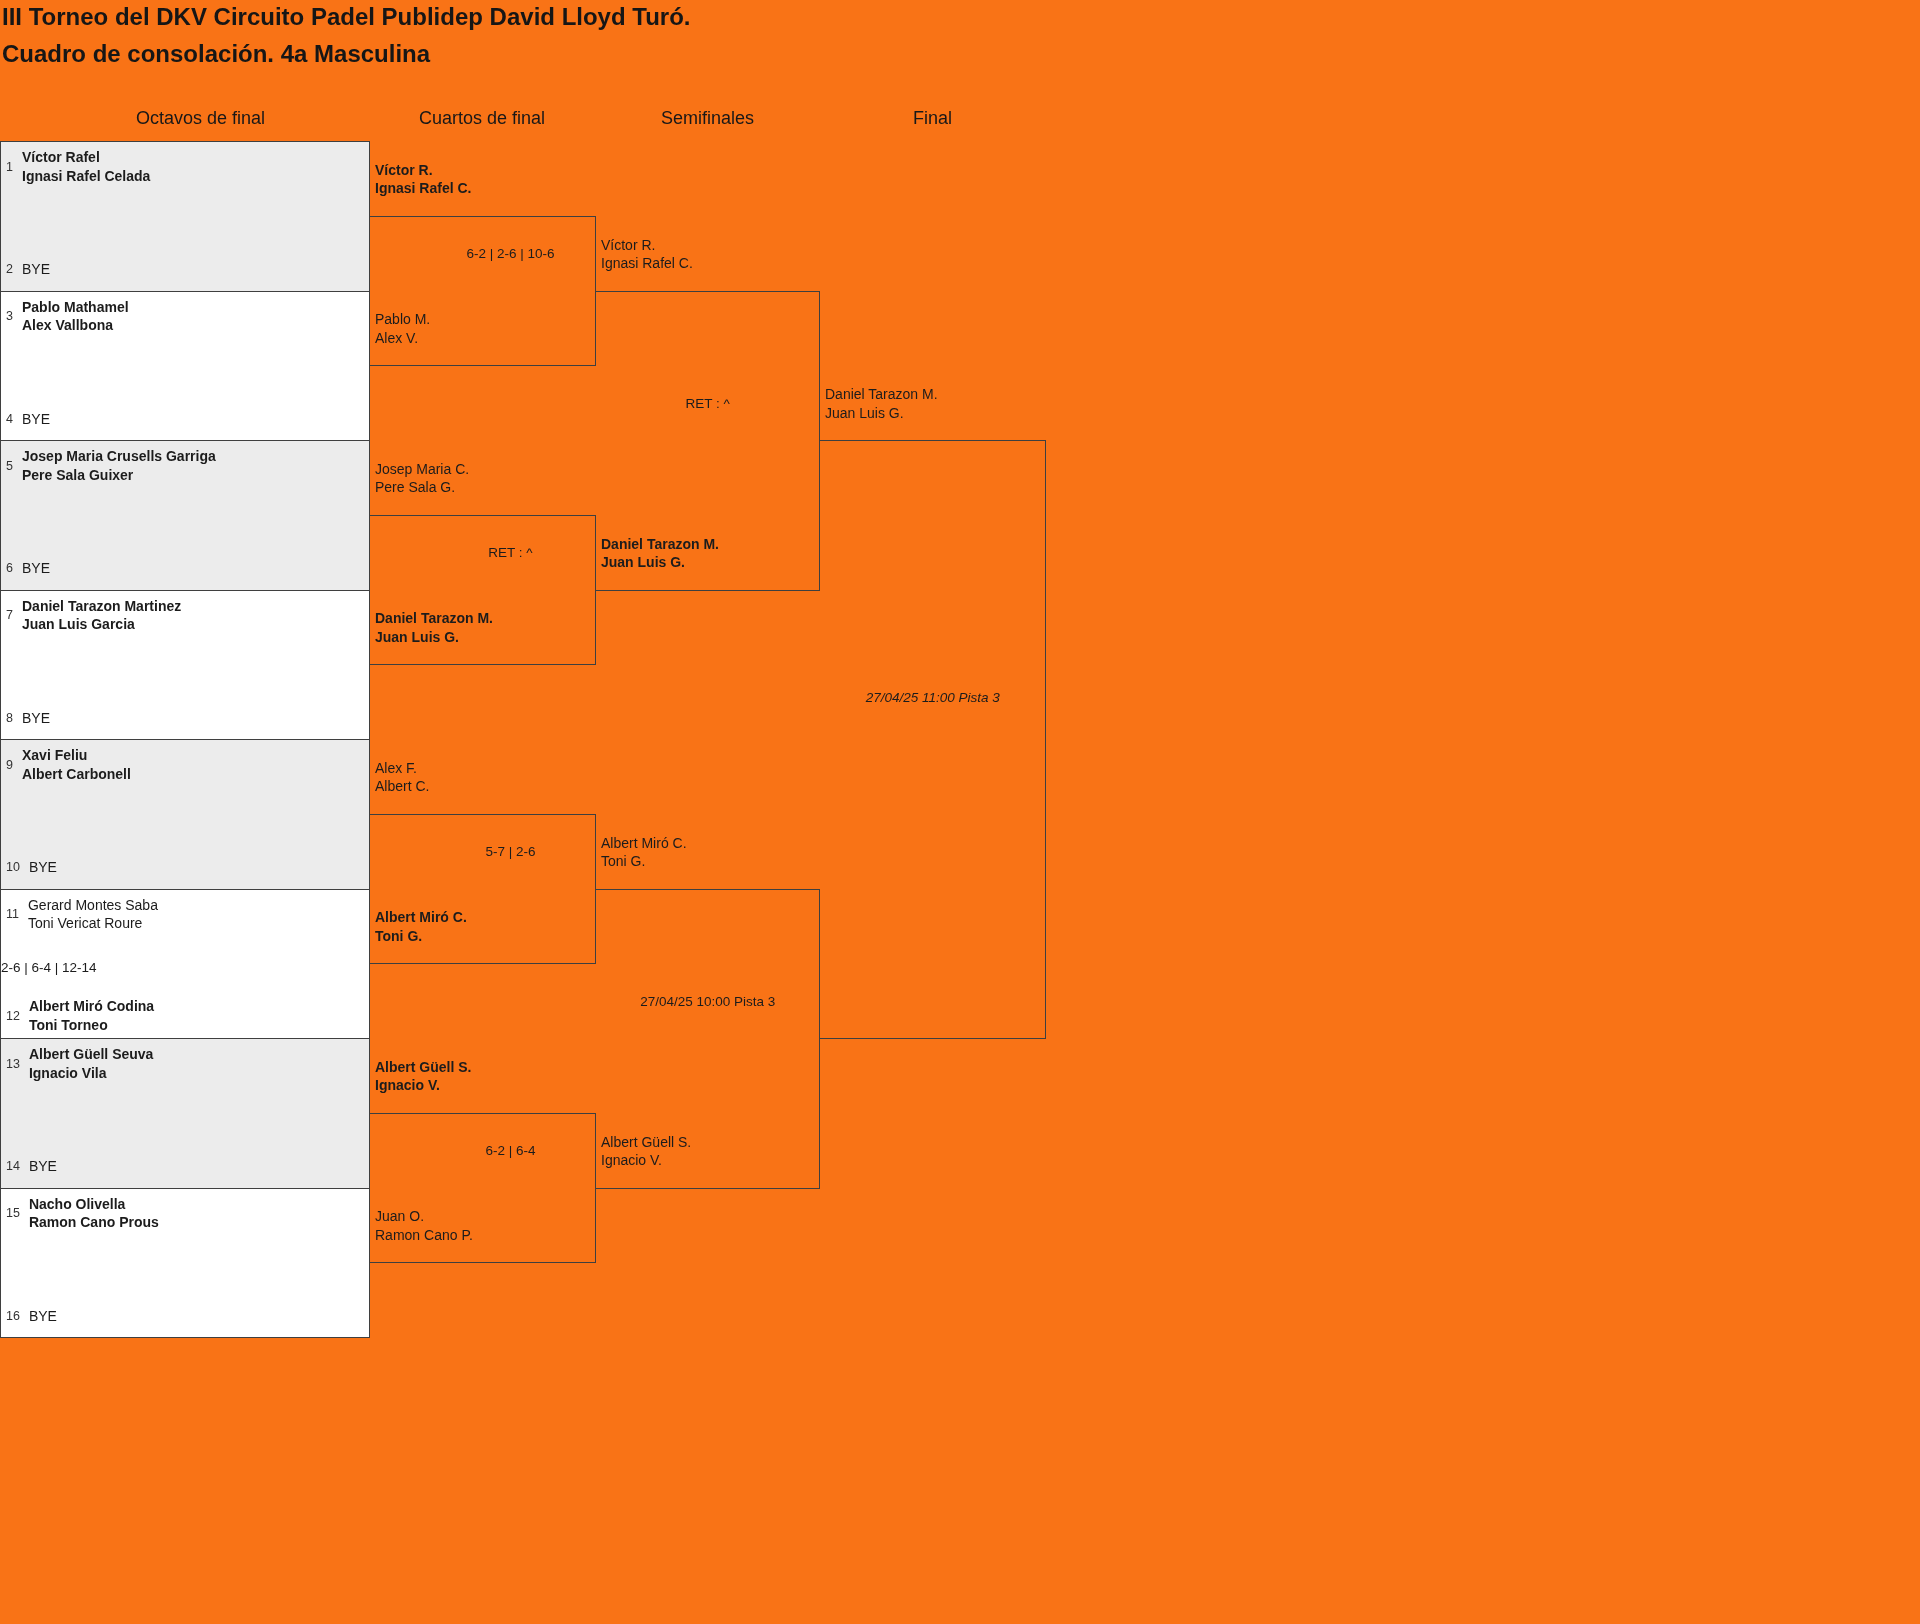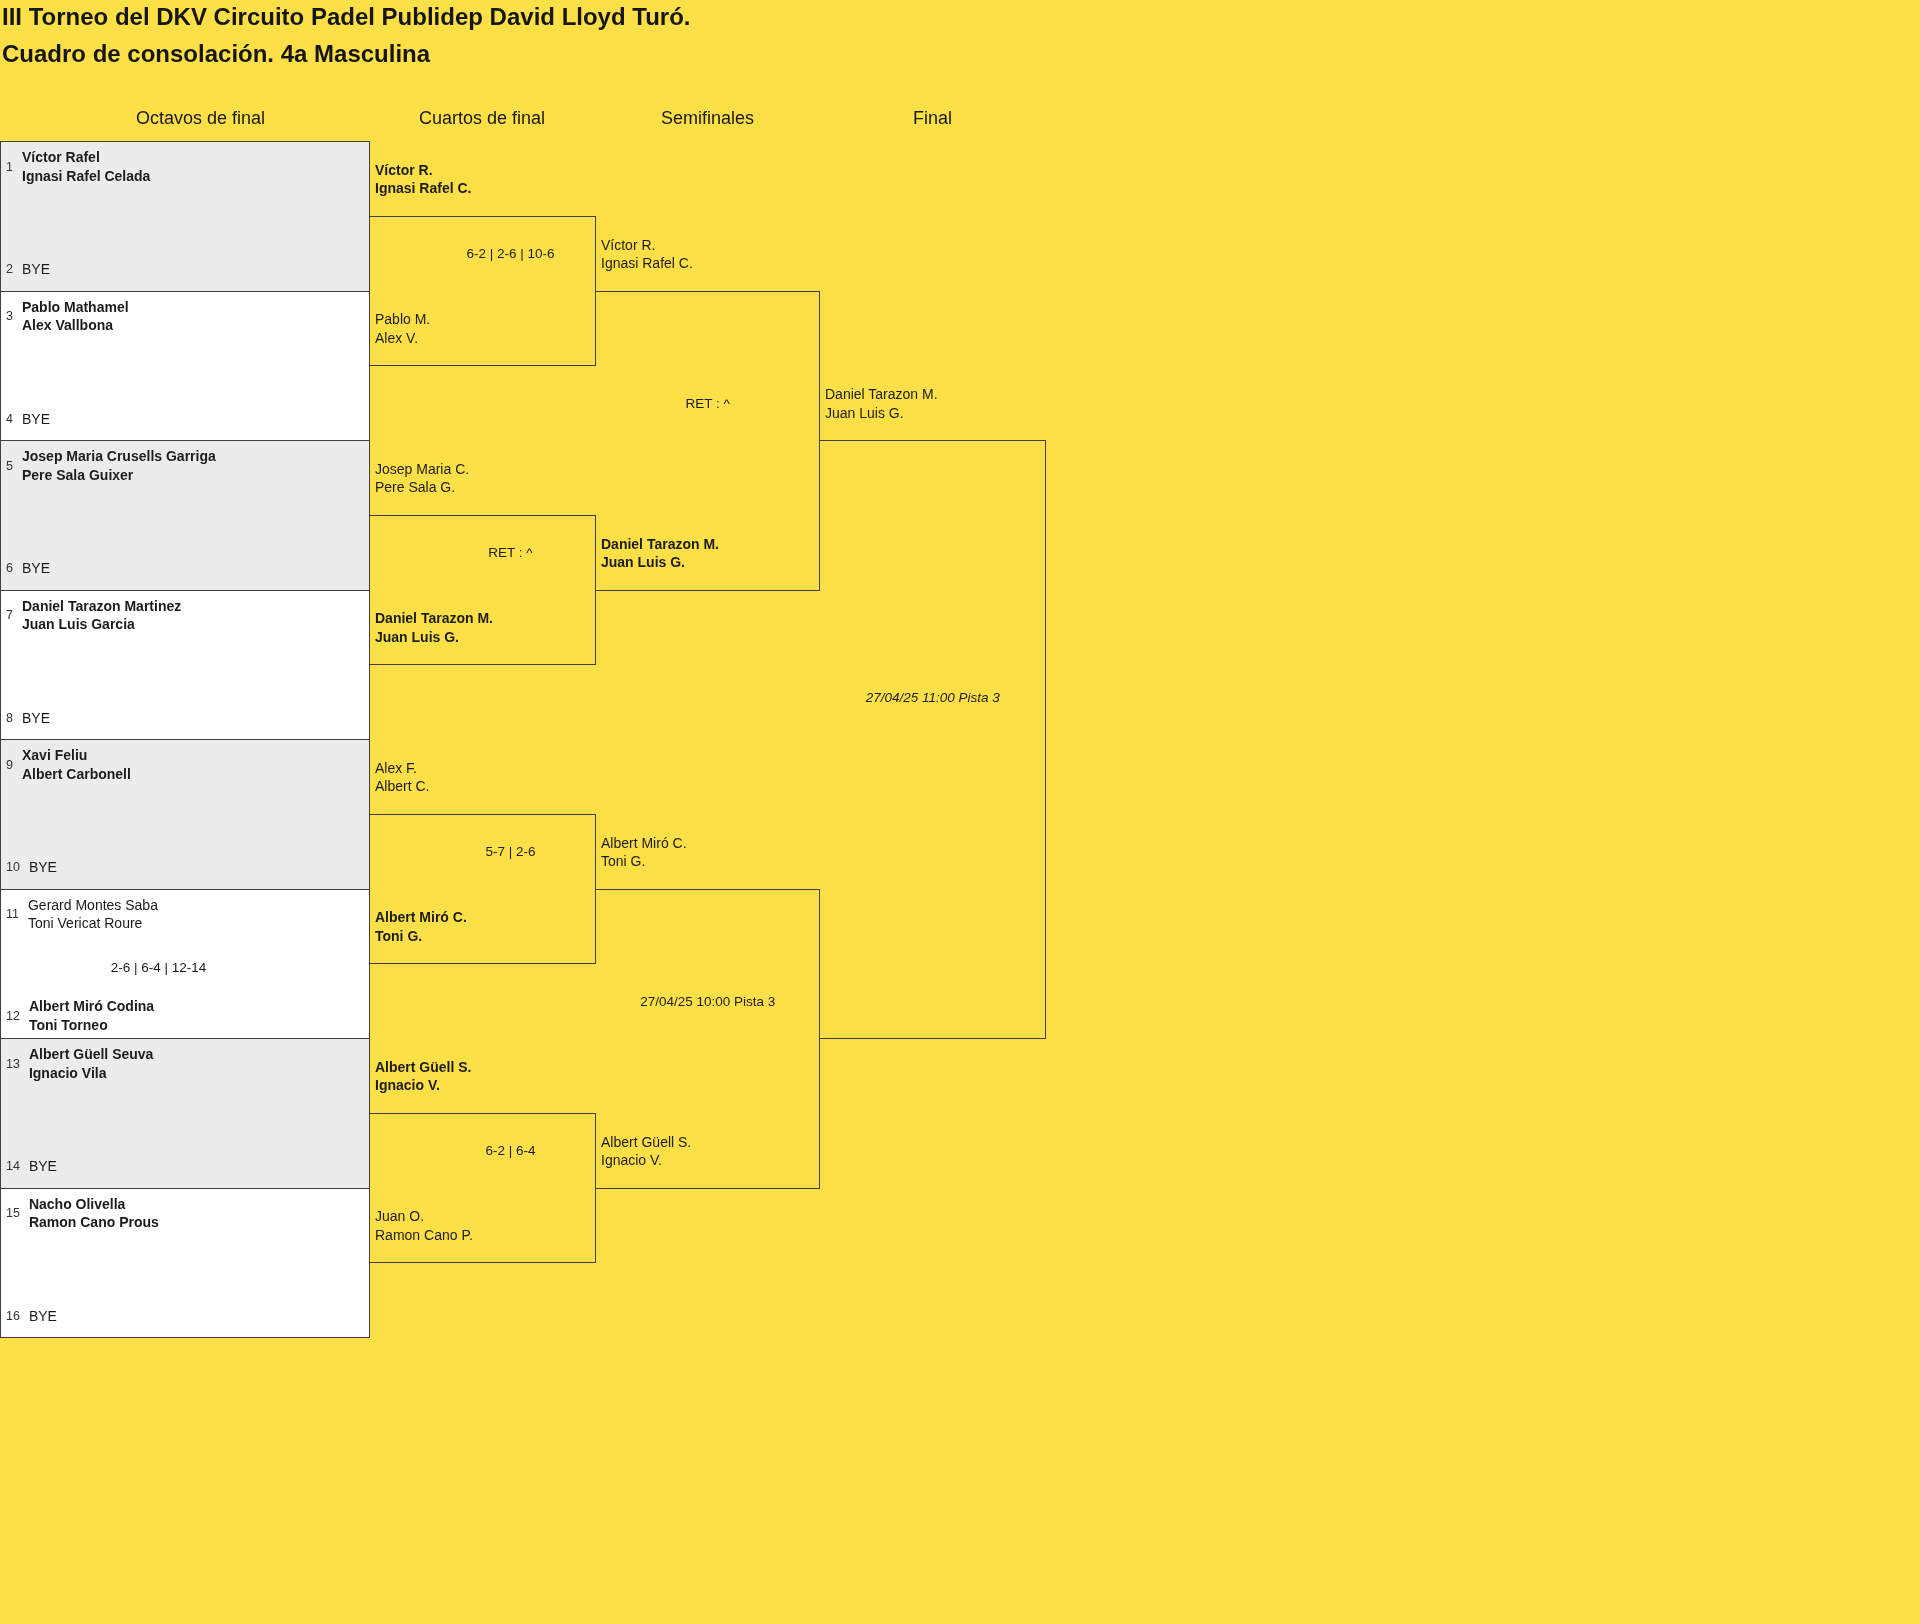--- a/index.html
+++ b/index.html
@@ -1,37 +1,37 @@
 <!DOCTYPE html>
 <html><head>
 <meta charset="utf-8">
 <style>
   html,body{margin:0;padding:0;background:#ffffff;}
   body{font-family:"Liberation Sans","DejaVu Sans",sans-serif;color:#1c1c1c;}
-  .bracket{position:relative;width:1920px;height:1624px;background:#fde047;overflow:hidden;}
+  .bracket{position:relative;width:1920px;height:1624px;background:#f97316;overflow:hidden;}
 
   .title-line{position:absolute;left:2px;white-space:nowrap;font-size:24px;line-height:26px;font-weight:700;color:#161616;letter-spacing:0;}
   #title1{top:4px;}
   #title2{top:41px;}
 
   .round-header{position:absolute;top:108px;height:20px;font-size:18px;line-height:20px;font-weight:500;color:#181818;text-align:center;white-space:nowrap;}
 
   
   .obox{position:absolute;left:0;width:369.5px;height:150.5px;border:1px solid #3f3f3f;box-sizing:border-box;background:#fff;}
   .obox.shaded{background:#ececec;}
 
   .slot{position:absolute;display:flex;align-items:center;gap:9px;}
   .slot-top{left:5px;top:6px;}
   .slot-bye{left:5px;bottom:12px;}
   .slot-duo{left:5px;bottom:4px;margin-top:40px;}
   .seed{font-size:12.5px;line-height:14px;color:#333;min-width:7px;white-space:nowrap;}
   .names{display:inline-block;font-size:14px;font-weight:400;}
   .names.w{font-weight:700;}
   .nline{display:block;white-space:nowrap;line-height:18.5px;}
-  .r1score{position:absolute;top:71px;left:8px;width:299px;text-align:center;font-size:13.5px;line-height:14px;color:#1c1c1c;}
+  .r1score{position:absolute;top:71px;left:0;width:299px;text-align:left;font-size:13.5px;line-height:14px;color:#1c1c1c;}
 
   
   .mbox{position:absolute;border:1px solid #3f3f3f;border-left:none;box-sizing:border-box;background:transparent;}
   .qbox{left:369.5px;width:226px;height:150.5px;}
   .sbox{left:595.5px;width:224.5px;height:300px;}
   .fbox{left:820px;width:225.5px;height:599px;top:440px;}
 
   .adv{position:absolute;white-space:nowrap;}
   .score{position:absolute;text-align:center;font-size:13.5px;line-height:14px;color:#1c1c1c;white-space:nowrap;}
   .qscore{left:369.5px;width:226px;padding-left:28px;}

